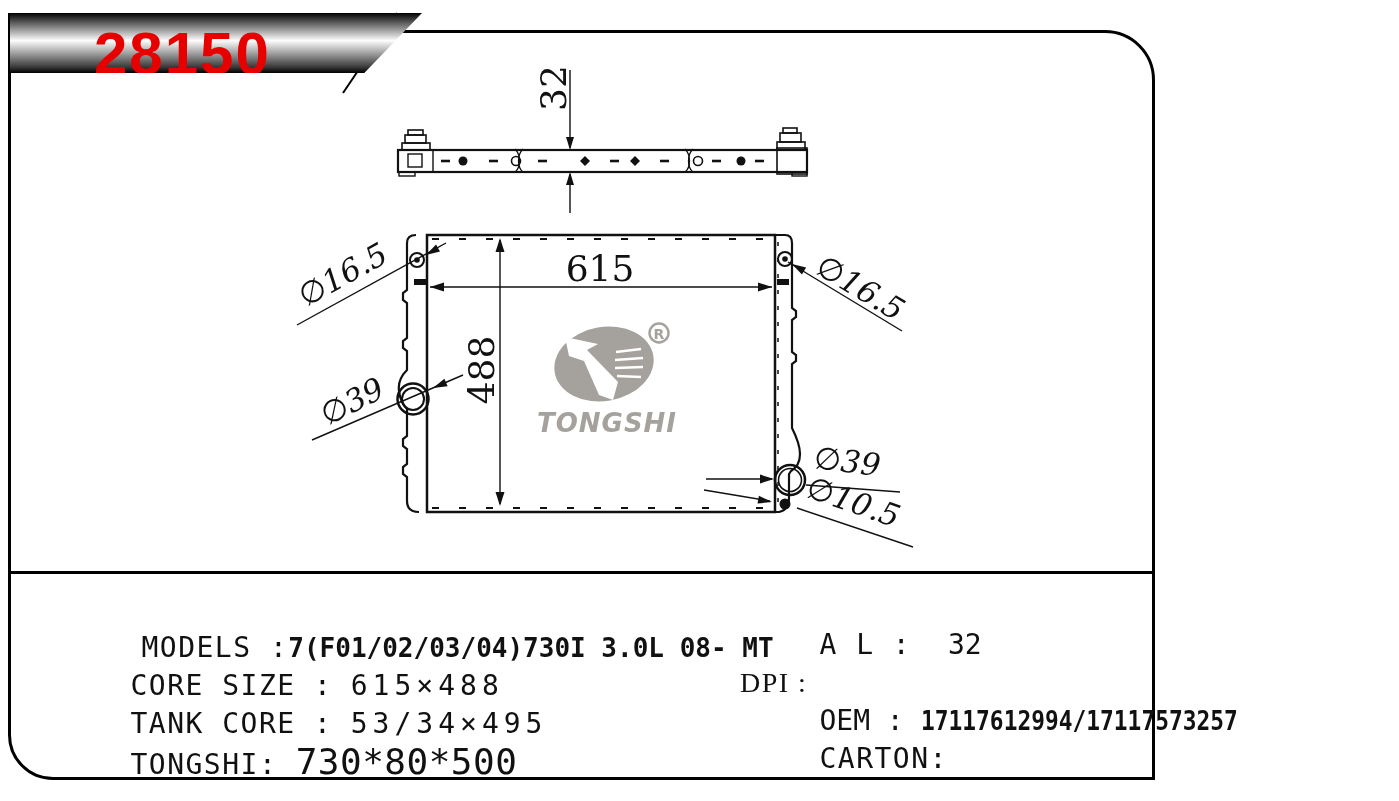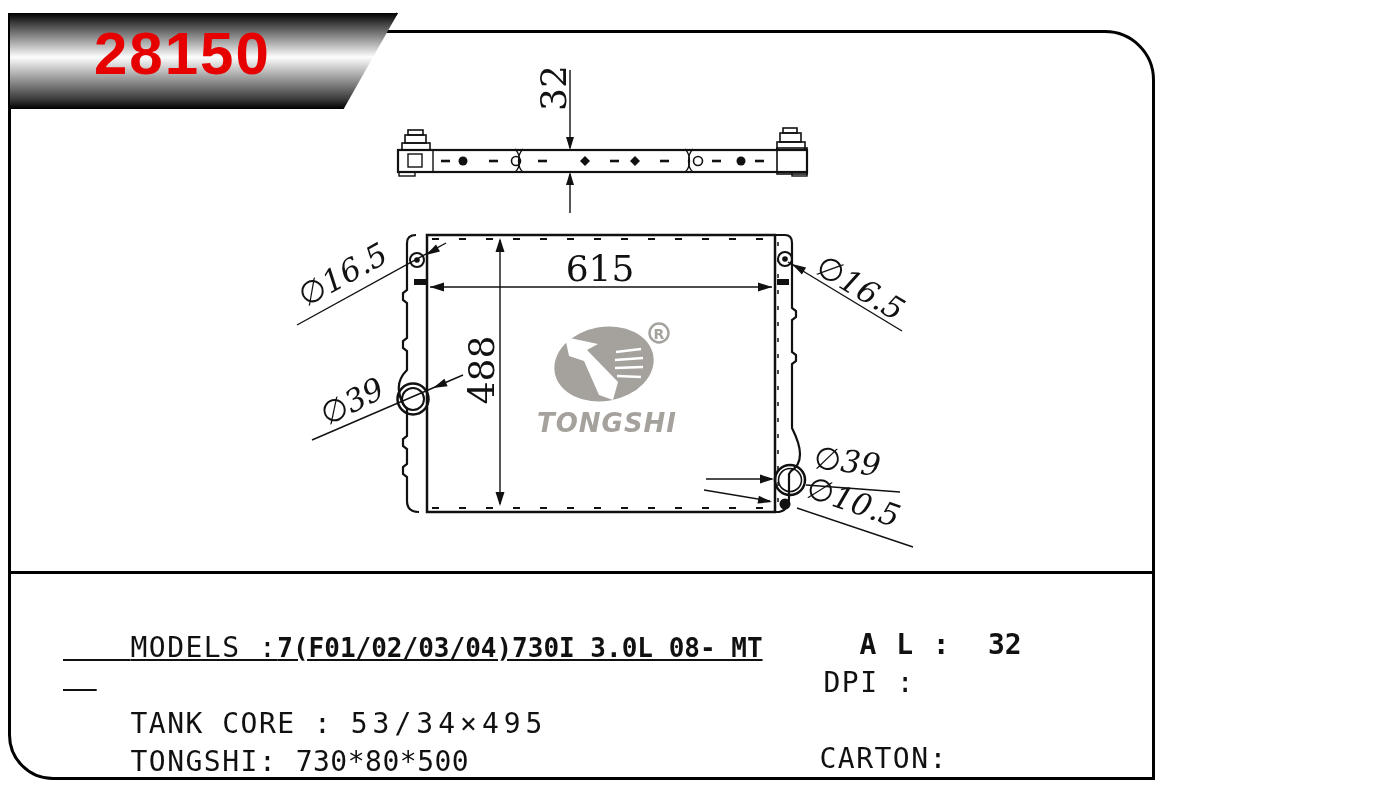--- a/index.html
+++ b/index.html
@@ -4,33 +4,33 @@
 <style>
   html,body{margin:0;padding:0;background:#fff;}
   .page{position:relative;width:1399px;height:801px;background:#fff;overflow:hidden;
         font-family:"DejaVu Sans Mono","Liberation Mono",monospace;color:#111;}
   
   .border-box{position:absolute;left:8px;top:30px;width:1141px;height:744px;
         border:3px solid #000;border-radius:0 50px 0 45px;}
   .border-stub{position:absolute;left:8px;top:13px;width:3px;height:22px;background:#000;}
   .divider{position:absolute;left:8px;top:571px;width:1147px;height:3px;background:#000;}
   
-  .banner{position:absolute;left:10px;top:13px;width:388px;height:96px;
+  .banner{position:absolute;left:10px;top:13px;width:388px;height:60px;
         background:linear-gradient(180deg,#000 0%,#3a3a3a 10%,#fdfdfd 46%,#3a3a3a 90%,#000 100%);
-        clip-path:polygon(0 0,100% 0,86% 100%,0 100%);}
+        clip-path:polygon(0 0,100% 0,86% 100%,0 100%);padding-left:24px;}
   .banner .num{position:absolute;left:84px;top:6px;font-family:"Liberation Sans","DejaVu Sans",sans-serif;
         font-weight:bold;font-size:60px;letter-spacing:2px;color:#e60000;}
   svg{position:absolute;left:0;top:0;}
   
   .row{position:absolute;white-space:pre;font-size:28px;line-height:30px;}
   .lbl{letter-spacing:1.5px;}
   .lbl-tight{letter-spacing:0;}
   .val-bold{font-weight:bold;font-size:26px;letter-spacing:0;}
   .val-sp{font-size:28px;letter-spacing:5px;}
-  .val-sp2{font-size:28px;letter-spacing:0.5px;}
+  .val-sp2{font-size:36px;letter-spacing:0.5px;}
   .val{font-size:28px;}
   .val-cond{display:inline-block;font-weight:bold;font-size:26px;letter-spacing:0;
         transform:scaleX(0.88);transform-origin:0 60%;}
 </style>
 </head>
 <body>
 
 <div class="page">
 
   <div class="border-box"></div>
@@ -176,33 +176,39 @@
       <text x="607" y="432" text-anchor="middle" font-size="26" font-weight="bold" font-style="italic" letter-spacing="1" font-family="'DejaVu Sans','Liberation Sans',sans-serif" fill="#a5a29d">TONGSHI</text>
     </g>
 
     <line x1="397" y1="13" x2="343" y2="93" stroke="#000" stroke-width="2"></line>
   </svg>
 
   <div class="banner">
     <span class="num">28150</span>
   </div>
 
-  <div class="row" style="left:63px;top:603px;text-decoration:underline;">
+  <div class="row" style="left:74px;top:603px;">
     <span class="lbl">MODELS :</span><span class="val-bold">7(F01/02/03/04)730I 3.0L 08- MT</span>
+  </div>
+  <div class="row" style="left:63px;top:641px;">
+    <span class="lbl">CORE SIZE :</span><span class="lbl"> </span><span class="val-sp">615×488</span>
   </div>
   <div class="row" style="left:63px;top:679px;">
     <span class="lbl">TANK CORE :</span><span class="lbl"> </span><span class="val-sp">53/34×495</span>
   </div>
   <div class="row" style="left:63px;top:717px;">
     <span class="lbl">TONGSHI:</span><span class="lbl"> </span><span class="val-sp2">730*80*500</span>
   </div>
 
-  <div class="row" style="left:792px;top:600px;font-weight:bold;">
+  <div class="row" style="left:752px;top:600px;">
     <span class="lbl">A L :</span><span class="lbl">  </span><span class="val">32</span>
   </div>
-  <div class="row" style="left:756px;top:638px;">
+  <div class="row" style="left:712px;top:638px;font-family:Liberation Serif, serif;">
     <span class="lbl">DPI :</span><span class="val"></span>
+  </div>
+  <div class="row" style="left:752px;top:676px;">
+    <span class="lbl lbl-tight">OEM :</span><span class="lbl-tight"> </span><span class="val-cond">17117612994/17117573257</span>
   </div>
   <div class="row" style="left:752px;top:714px;">
     <span class="lbl">CARTON:</span><span class="val"></span>
   </div>
 
 </div>
 
 </body></html>

